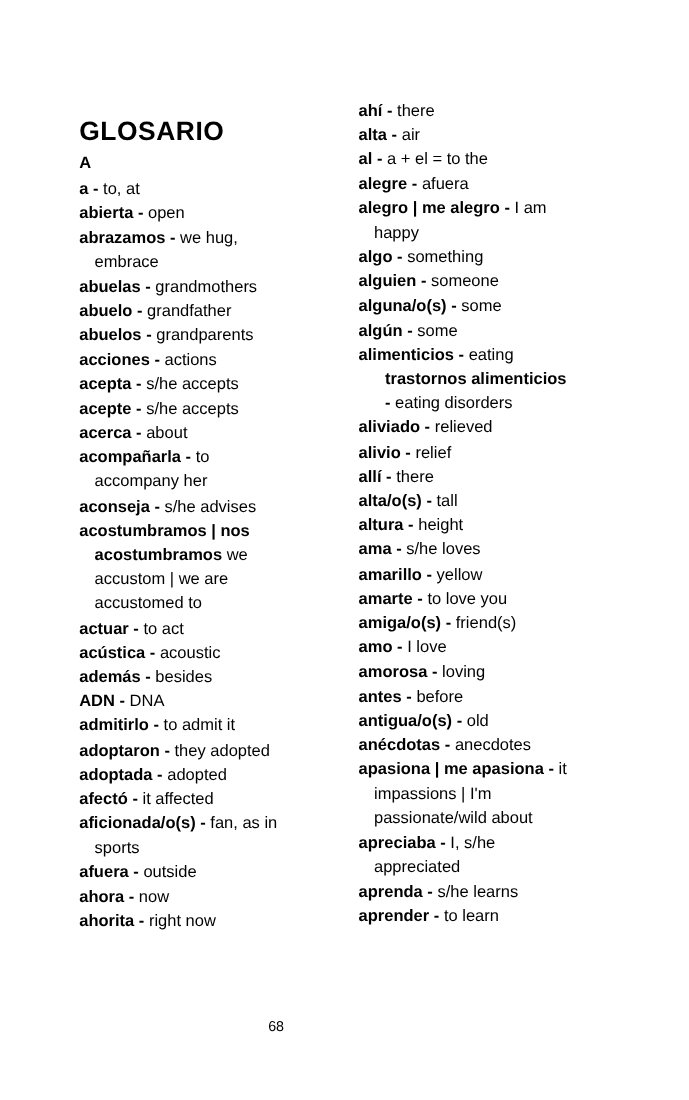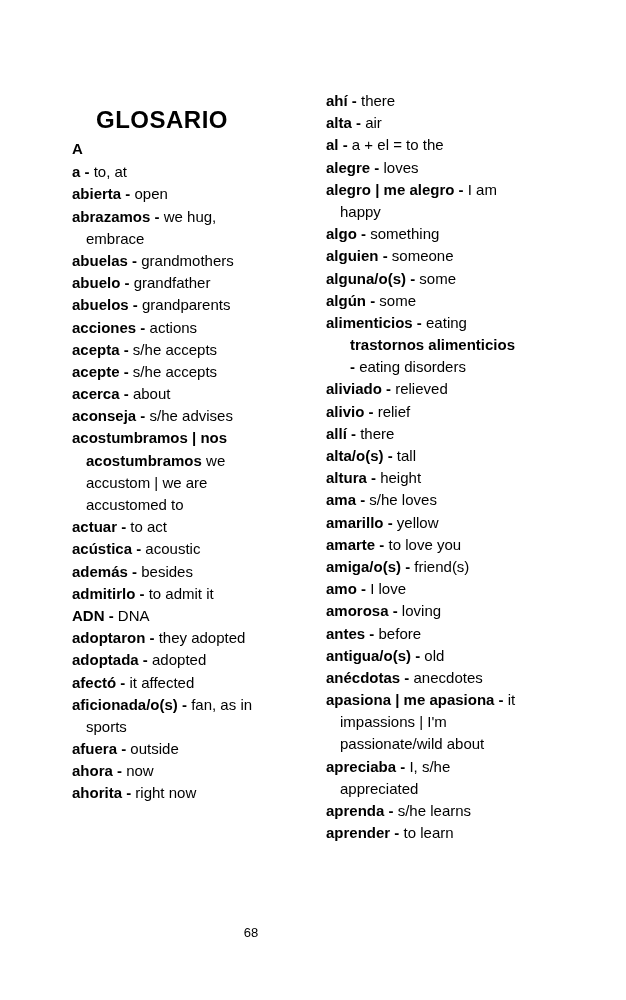--- a/index.html
+++ b/index.html
@@ -23,21 +23,20 @@
     height: 1000px;
     box-sizing: border-box;
   }
   .title {
     position: absolute;
     left: 72px;
     top: 90px;
     font-size: 24px;
     font-weight: bold;
     letter-spacing: 0.5px;
-    margin-left: 24px;
   }
   .columns {
     position: absolute;
     left: 72px;
     top: 138px;
     width: 490px;
     display: flex;
     gap: 62px;
   }
   .col {
@@ -93,43 +92,44 @@
           <p class="entry"><span class="term">a -</span><span class="def"> to, at</span></p>
           <p class="entry"><span class="term">abierta -</span><span class="def"> open</span></p>
           <p class="entry"><span class="term">abrazamos -</span><span class="def"> we hug, embrace</span></p>
           <p class="entry"><span class="term">abuelas -</span><span class="def"> grandmothers</span></p>
           <p class="entry"><span class="term">abuelo -</span><span class="def"> grandfather</span></p>
           <p class="entry"><span class="term">abuelos -</span><span class="def"> grandparents</span></p>
           <p class="entry"><span class="term">acciones -</span><span class="def"> actions</span></p>
           <p class="entry"><span class="term">acepta -</span><span class="def"> s/he accepts</span></p>
           <p class="entry"><span class="term">acepte -</span><span class="def"> s/he accepts</span></p>
           <p class="entry"><span class="term">acerca -</span><span class="def"> about</span></p>
+          <p class="entry"><span class="term">acompañarla -</span><span class="def"> to accompany her</span></p>
           <p class="entry"><span class="term">aconseja -</span><span class="def"> s/he advises</span></p>
           <p class="entry"><span class="term">acostumbramos | nos acostumbramos</span><span class="def"> we accustom | we are accustomed to</span></p>
           <p class="entry"><span class="term">actuar -</span><span class="def"> to act</span></p>
           <p class="entry"><span class="term">acústica -</span><span class="def"> acoustic</span></p>
           <p class="entry"><span class="term">además -</span><span class="def"> besides</span></p>
+          <p class="entry"><span class="term">ADN -</span><span class="def"> DNA</span></p>
           <p class="entry"><span class="term">admitirlo -</span><span class="def"> to admit it</span></p>
-          <p class="entry"><span class="term">ADN -</span><span class="def"> DNA</span></p>
           <p class="entry"><span class="term">adoptaron -</span><span class="def"> they adopted</span></p>
           <p class="entry"><span class="term">adoptada -</span><span class="def"> adopted</span></p>
           <p class="entry"><span class="term">afectó -</span><span class="def"> it affected</span></p>
           <p class="entry"><span class="term">aficionada/o(s) -</span><span class="def"> fan, as in sports</span></p>
           <p class="entry"><span class="term">afuera -</span><span class="def"> outside</span></p>
           <p class="entry"><span class="term">ahora -</span><span class="def"> now</span></p>
           <p class="entry"><span class="term">ahorita -</span><span class="def"> right now</span></p>
         </div>
     </div>
 
     <div class="col col-right">
       <div id="right-entries">
           <p class="entry"><span class="term">ahí -</span><span class="def"> there</span></p>
           <p class="entry"><span class="term">alta -</span><span class="def"> air</span></p>
           <p class="entry"><span class="term">al -</span><span class="def"> a + el = to the</span></p>
-          <p class="entry"><span class="term">alegre -</span><span class="def"> loves</span></p>
+          <p class="entry"><span class="term">alegre -</span><span class="def"> afuera</span></p>
           <p class="entry"><span class="term">alegro | me alegro -</span><span class="def"> I am happy</span></p>
           <p class="entry"><span class="term">algo -</span><span class="def"> something</span></p>
           <p class="entry"><span class="term">alguien -</span><span class="def"> someone</span></p>
           <p class="entry"><span class="term">alguna/o(s) -</span><span class="def"> some</span></p>
           <p class="entry"><span class="term">algún -</span><span class="def"> some</span></p>
           <p class="entry"><span class="term">alimenticios -</span><span class="def"> eating</span></p>
           <p class="entry sub"><span class="term">trastornos alimenticios -</span><span class="def"> eating disorders</span></p>
           <p class="entry"><span class="term">aliviado -</span><span class="def"> relieved</span></p>
           <p class="entry"><span class="term">alivio -</span><span class="def"> relief</span></p>
           <p class="entry"><span class="term">allí -</span><span class="def"> there</span></p>

